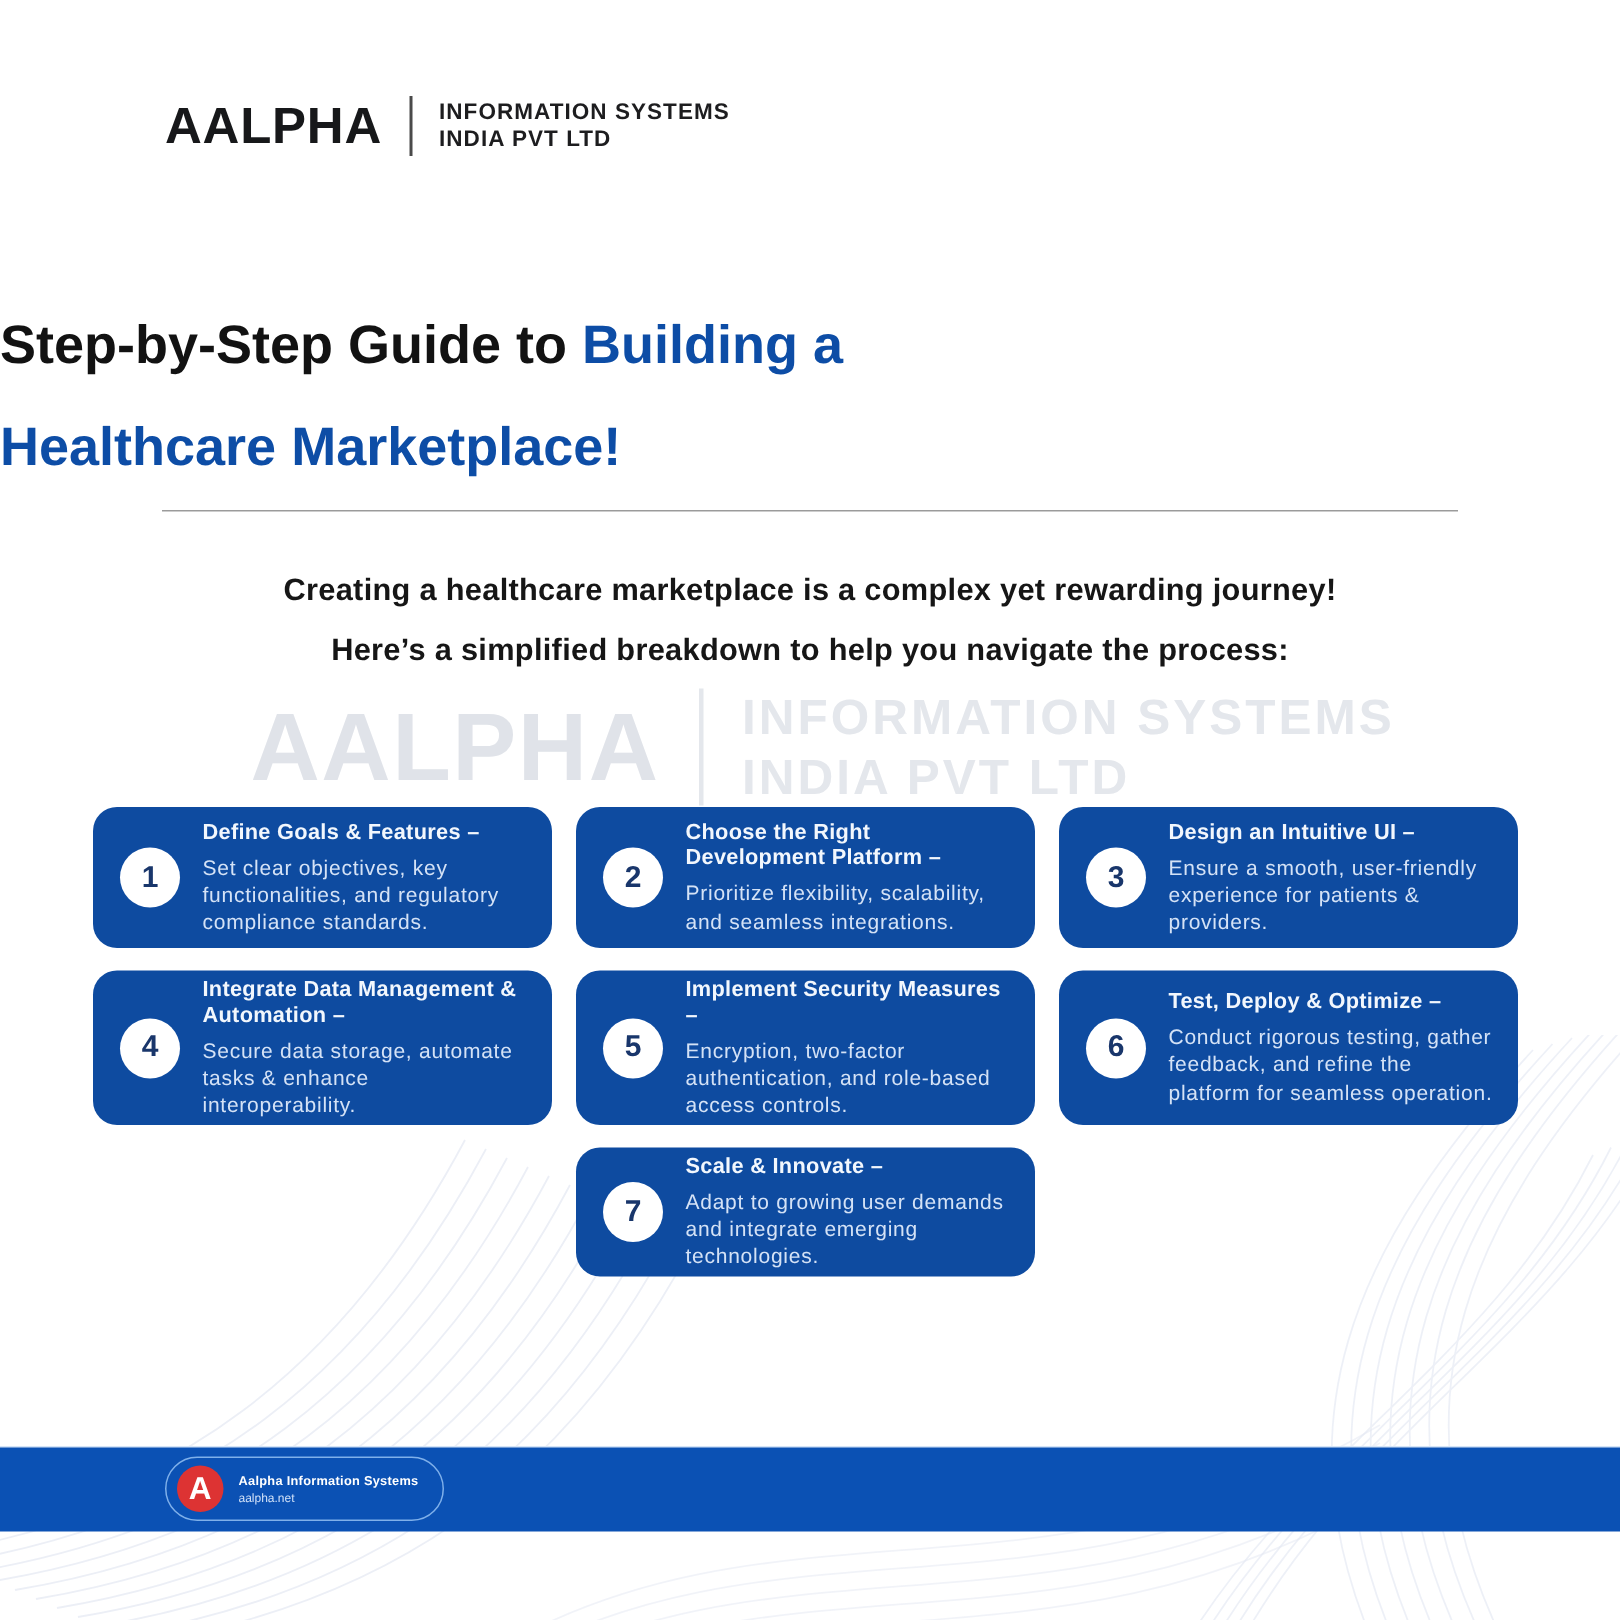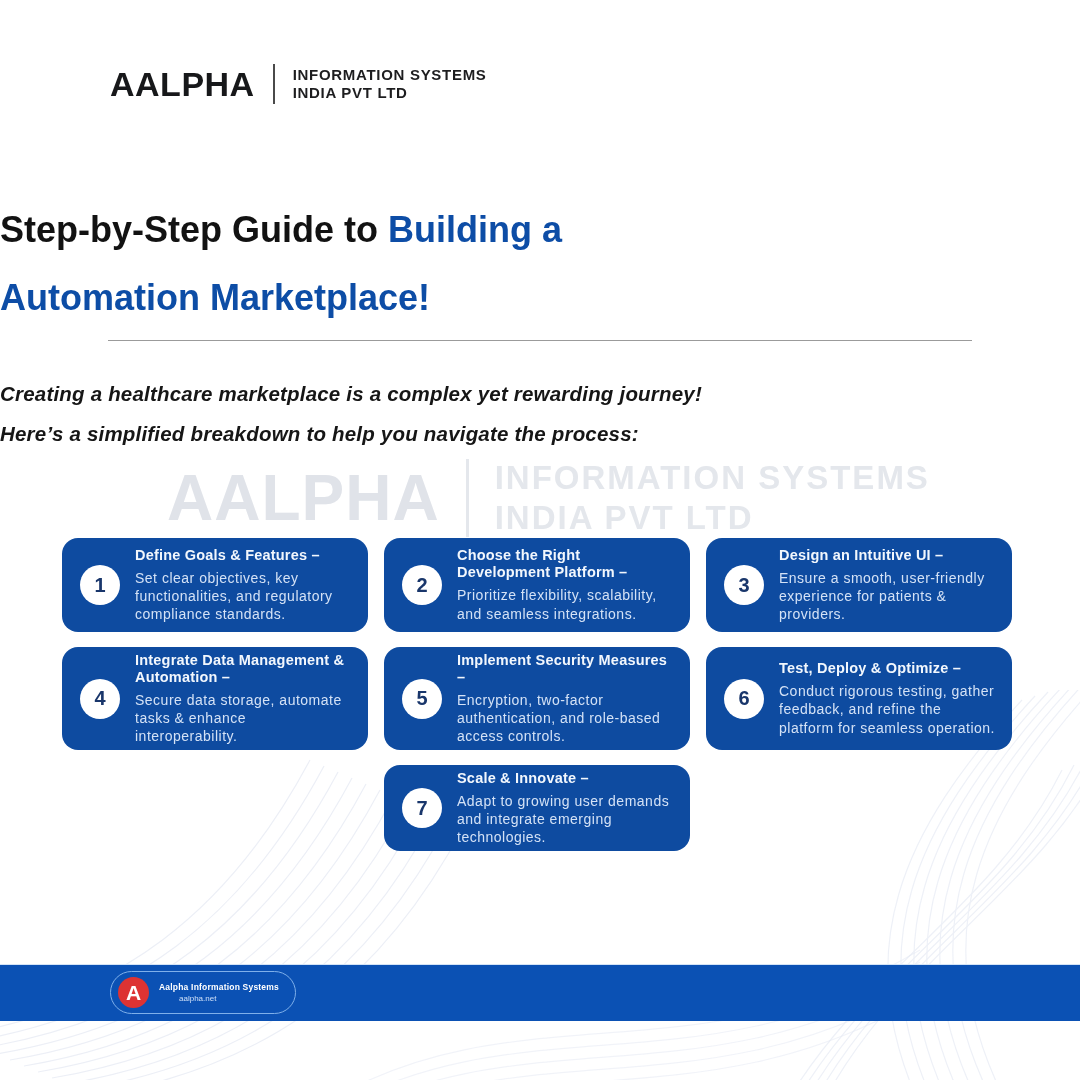--- a/index.html
+++ b/index.html
@@ -15,22 +15,22 @@
   .logo-sep{width:2px;height:40px;background:#4a4a4a;}
   .logo-tag{font-size:15px;font-weight:bold;color:#1d1d1f;line-height:18px;letter-spacing:0.7px;}
 
   
   .main-title{position:absolute;left:0;top:196px;width:100%;text-align:left;
     font-size:36px;font-weight:bold;color:#121212;line-height:68px;z-index:1;}
   .main-title .accent{color:#0d4da6;}
   .hr-line{position:absolute;left:108px;top:340px;width:864px;height:1px;background:#9b9b9b;z-index:1;}
 
   
-  .intro{position:absolute;left:0;top:374px;width:100%;text-align:left;font-size:20.5px;
-    font-weight:bold;color:#161616;line-height:40px;letter-spacing:0.2px;z-index:1;font-style:italic;}
+  .intro{position:absolute;left:0;top:374px;width:100%;text-align:center;font-size:20.5px;
+    font-weight:bold;color:#161616;line-height:40px;letter-spacing:0.2px;z-index:1;}
 
   
   .watermark{position:absolute;left:167px;top:458px;display:flex;align-items:center;gap:26px;z-index:0;}
   .wm-name{font-size:64px;font-weight:bold;color:#e0e3e9;letter-spacing:1px;}
   .wm-sep{width:3px;height:78px;background:#e4e7ec;}
   .wm-tag{font-size:33px;font-weight:bold;color:#e4e7ec;line-height:40px;letter-spacing:2px;}
 
   
   .steps{position:absolute;left:62px;top:538px;display:grid;
     grid-template-columns:306px 306px 306px;grid-template-rows:94px 103px 86px;
@@ -46,21 +46,21 @@
 
   
   .footer-bar{position:absolute;left:0;top:964px;width:1080px;height:56px;background:#0b51b4;
     border-top:1px solid #d4e4f7;z-index:2;}
   .footer-pill{position:absolute;left:110px;top:6px;height:43px;min-width:182px;
     border:1.5px solid #7fb0ea;border-radius:22px;display:flex;align-items:center;gap:10px;
     padding:0 16px 0 7px;box-sizing:border-box;background:transparent;cursor:pointer;}
   .footer-logo{width:31px;height:31px;border-radius:50%;background:#dd3333;color:#ffffff;
     font-weight:bold;font-size:21px;display:flex;align-items:center;justify-content:center;flex:0 0 31px;}
   .footer-name{font-size:8.5px;font-weight:bold;color:#ffffff;letter-spacing:0.2px;text-align:right;}
-  .footer-url{font-size:8px;color:#cfe0f8;margin-top:2.5px;margin-left:20px;}
+  .footer-url{font-size:8px;color:#cfe0f8;margin-top:2.5px;}
 </style>
 </head>
 <body>
 
 <div class="page">
 
   <svg class="waves" width="1080" height="390" viewBox="0 0 1080 390" aria-hidden="true">
     <defs>
       <path id="wL" d="M-60,340 C120,310 230,220 310,70" fill="none"></path>
       <path id="wR1" d="M1100,-10 C980,120 925,240 1000,400" fill="none"></path>
@@ -108,21 +108,21 @@
     <div class="logo-name">AALPHA</div>
     <div class="logo-sep"></div>
     <div class="logo-tag">
       <div>INFORMATION SYSTEMS</div>
       <div>INDIA PVT LTD</div>
     </div>
   </div>
 
   <div class="main-title">
     <div><span>Step-by-Step Guide to </span><span class="accent">Building a</span></div>
-    <div class="accent">Automation Marketplace!</div>
+    <div class="accent">Healthcare Marketplace!</div>
   </div>
   <div class="hr-line"></div>
 
   <div class="intro">
     <div>Creating a healthcare marketplace is a complex yet rewarding journey!</div>
     <div>Here’s a simplified breakdown to help you navigate the process:</div>
   </div>
 
   <div class="watermark">
     <div class="wm-name">AALPHA</div>

